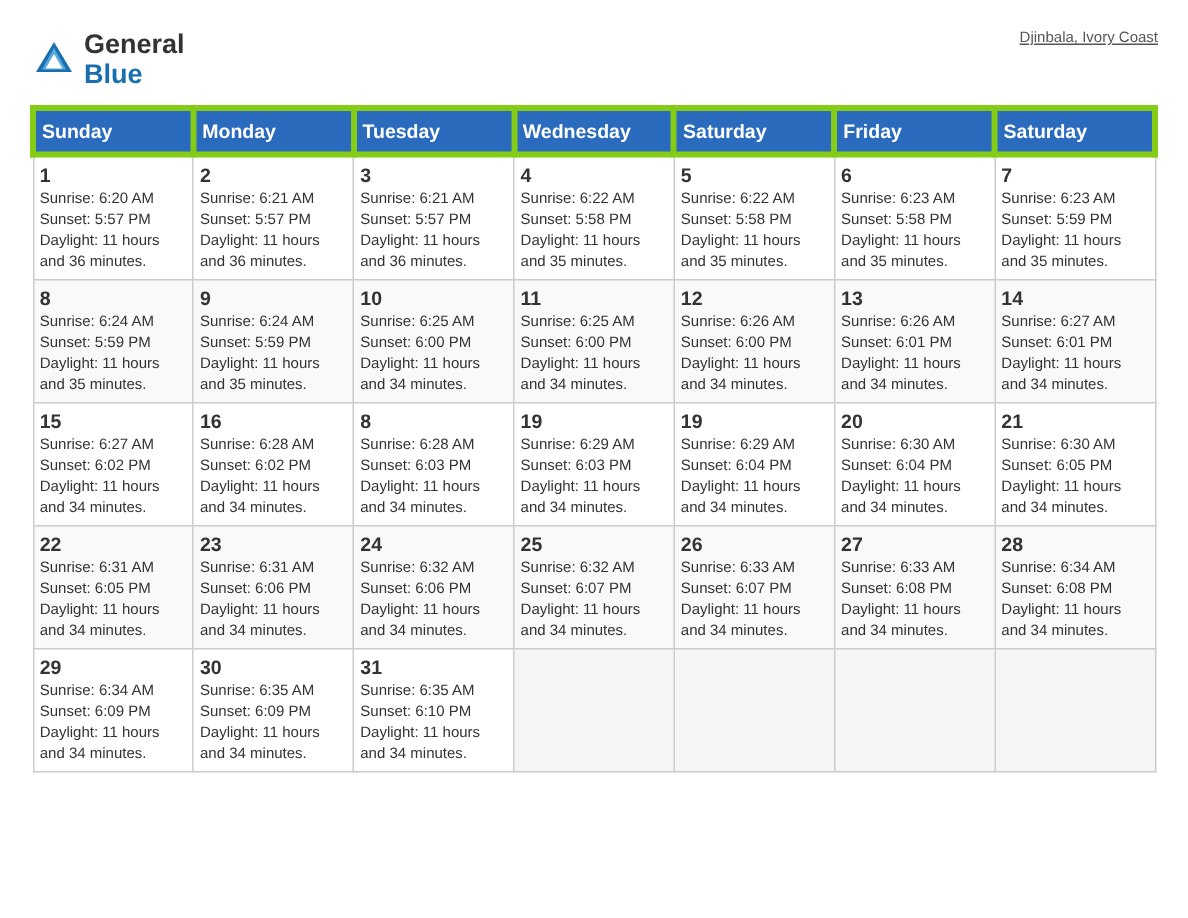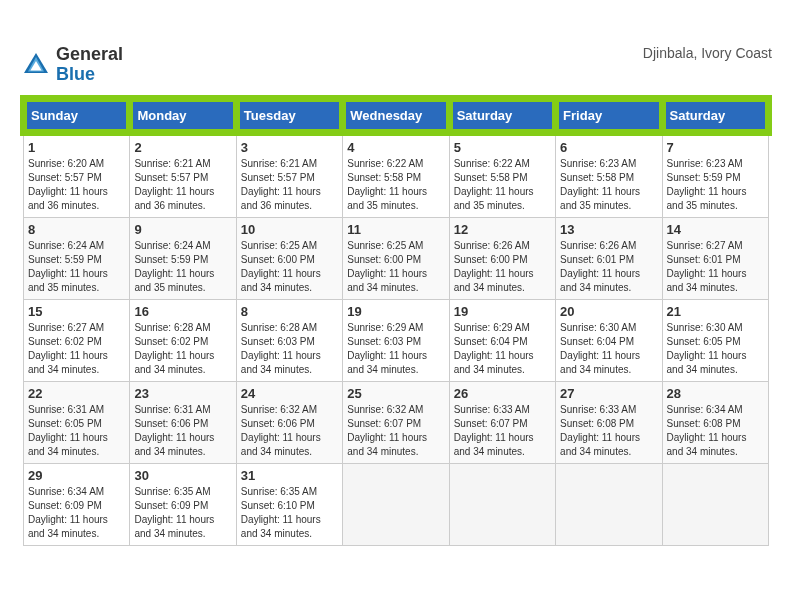--- a/index.html
+++ b/index.html
@@ -8,21 +8,20 @@
       background: #fff;
       width: 792px;
       min-height: 612px;
       padding: 20px;
     }
     .header {
       display: flex;
       justify-content: space-between;
       align-items: flex-start;
       margin-bottom: 10px;
-      margin-top: 25px;
     }
     .logo {
       display: flex;
       align-items: center;
       gap: 4px;
     }
     .logo-text {
       font-size: 18px;
       font-weight: bold;
       line-height: 1.1;
@@ -36,36 +35,37 @@
     .title-block {
       text-align: right;
     }
     .month-title {
       font-size: 36px;
       font-weight: bold;
       color: #333;
       line-height: 1.1;
     }
     .location {
-      font-size: 14px;
+      font-size: 10px;
       color: #555;
       text-align: right;
+      text-decoration: underline;
     }
     table {
       width: 100%;
       border-collapse: collapse;
       table-layout: fixed;
     }
     th {
       background-color: #2a6bbd;
       color: #fff;
       padding: 6px 4px;
       font-size: 13px;
       text-align: left;
-      border: 7px solid #84cc16;
+      border: 4px solid #84cc16;
     }
     td {
       border: 1px solid #ccc;
       vertical-align: top;
       padding: 4px;
       font-size: 10.5px;
       color: #333;
       height: 80px;
     }
     td.empty {

